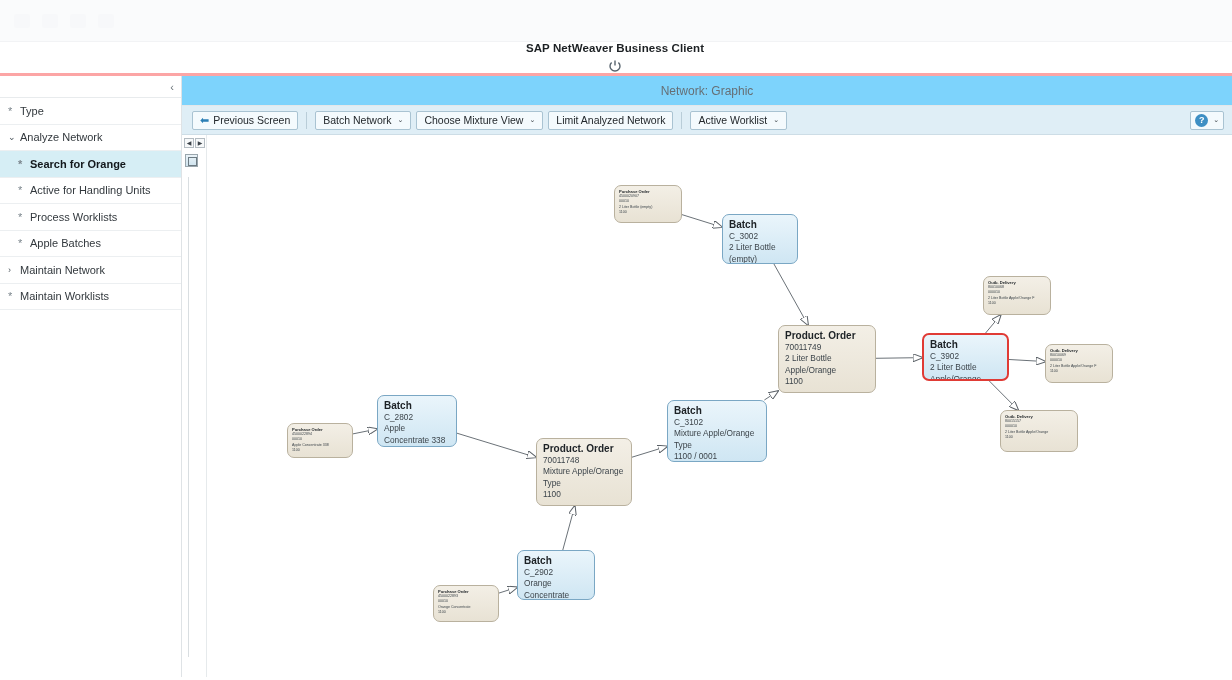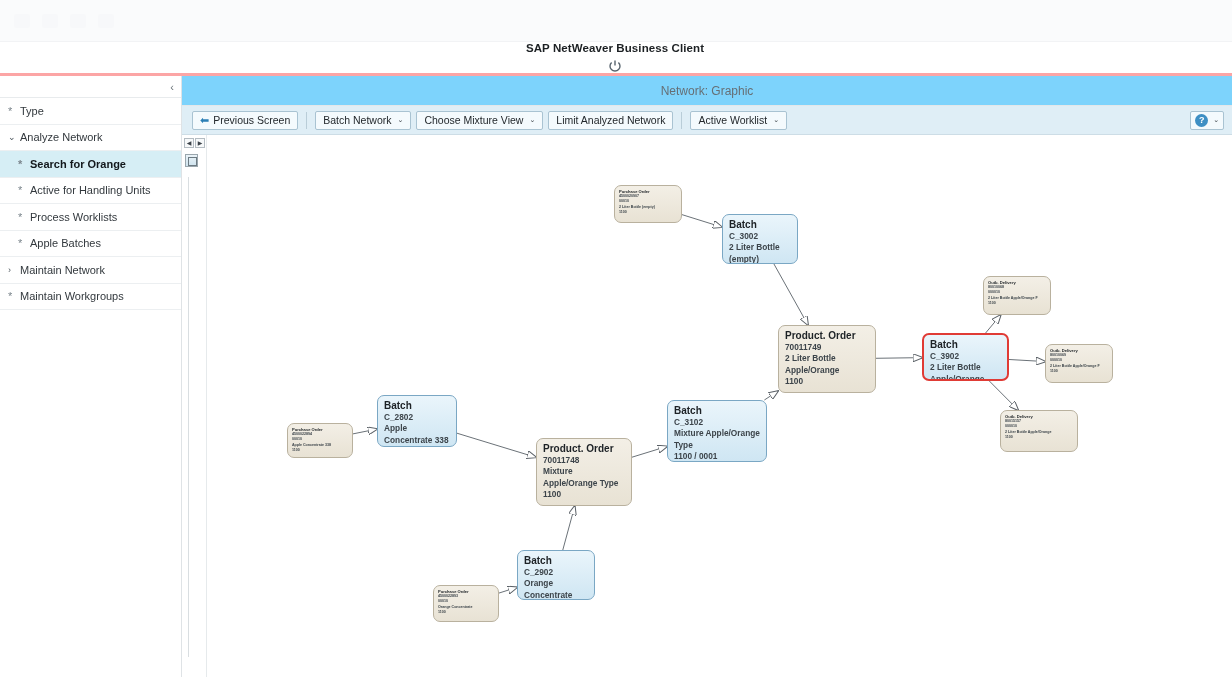--- a/index.html
+++ b/index.html
@@ -184,21 +184,21 @@
 
   
   .node {
     position: absolute;
     border-radius: 7px;
     padding: 4px 6px;
     cursor: pointer;
     overflow: hidden;
   }
   .node .n-title { font-weight: bold; color: #1d2226; }
-  .node .n-line { color: #3c444a; font-weight: bold; }
+  .node .n-line { color: #3c444a; }
 
   .node.batch {
     background: linear-gradient(#eaf5fb, #cfe6f3);
     border: 1px solid #7aa7c4;
   }
   .node.order, .node.po, .node.delivery {
     background: linear-gradient(#f3efe6, #e8e2d4);
     border: 1px solid #b9b19e;
   }
   .node.selected {
@@ -260,21 +260,21 @@
         <div class="nav-item child">
           <span class="bullet">*</span>
           <span>Apple Batches</span>
         </div>
         <div class="nav-item">
           <span class="chev">›</span>
           <span>Maintain Network</span>
         </div>
         <div class="nav-item">
           <span class="bullet">*</span>
-          <span>Maintain Workgroups</span>
+          <span>Maintain Worklists</span>
         </div>
       </div>
   </div>
 
   <div class="content">
 
     <div class="content-title">Network: Graphic</div>
 
     <div class="toolbar">
 

